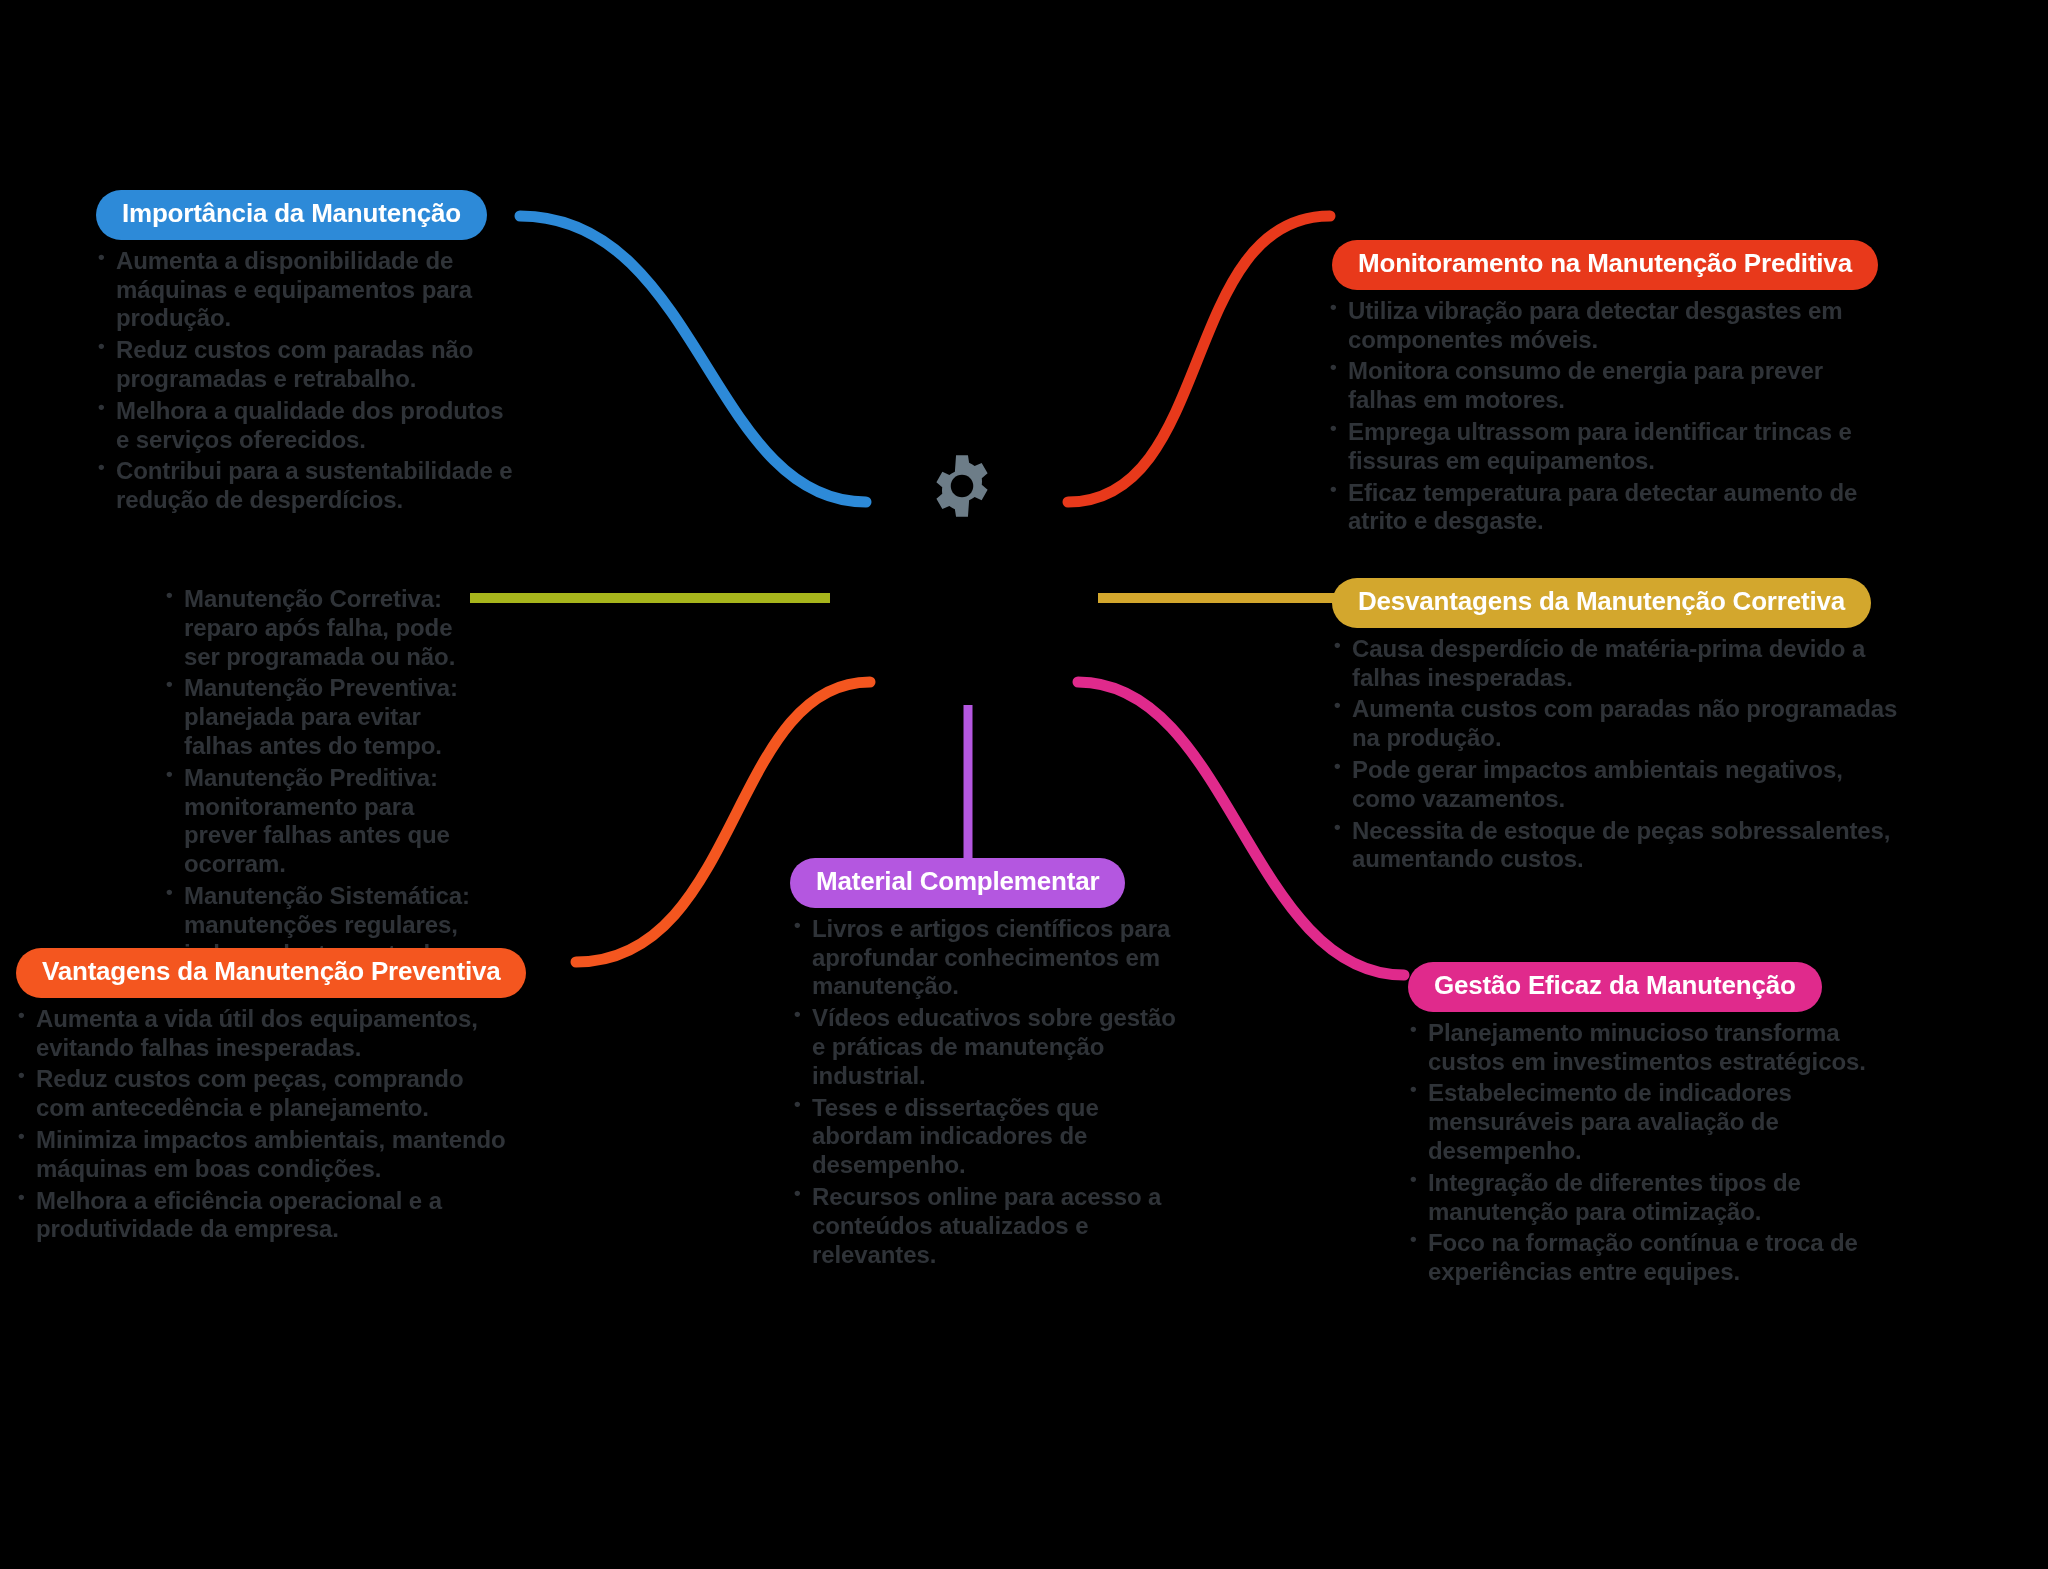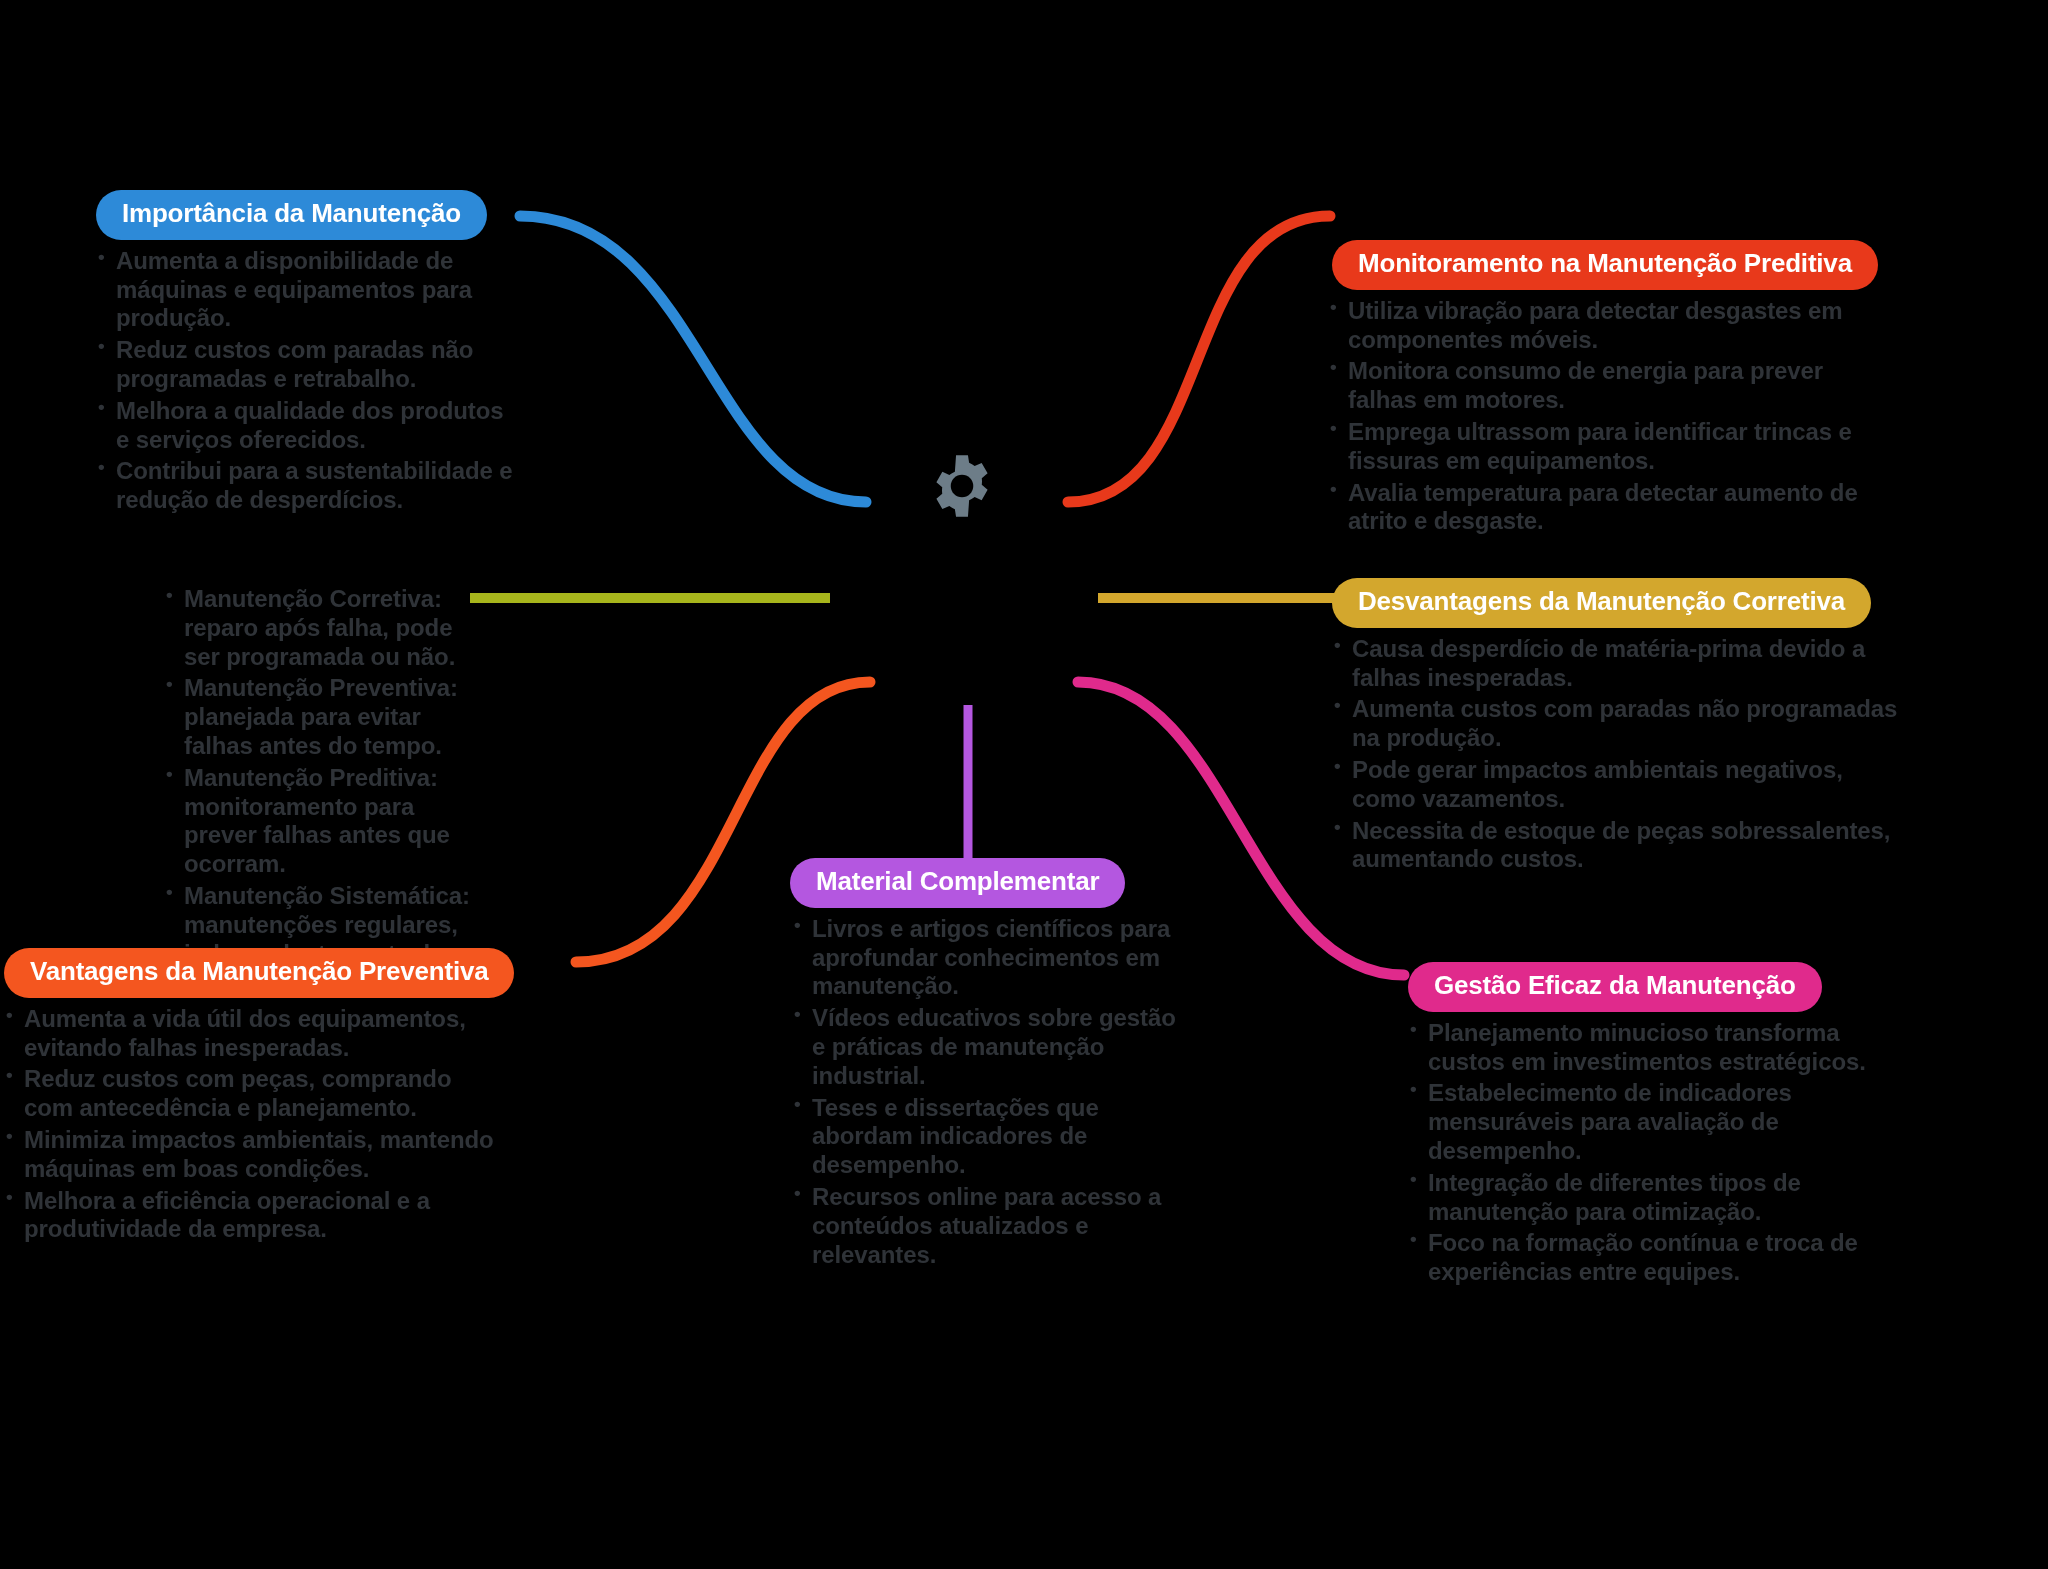--- a/index.html
+++ b/index.html
@@ -53,21 +53,21 @@
     left: 2px;
     top: -1px;
     font-size: 19px;
     color: #2f3338;
   }
   
   #n-importancia  { left: 96px;  top: 190px;  width: 420px; }
   #n-monitoramento{ left: 1322px;top: 192px;  width: 540px; margin-top: 48px; }
   #n-tipos        { left: 152px; top: 578px;  width: 330px; }
   #n-desvantagens { left: 1332px;top: 578px;  width: 580px; }
-  #n-vantagens    { left: 4px;  top: 948px;  width: 500px; }
+  #n-vantagens    { left: 16px;  top: 948px;  width: 500px; }
   #n-material     { left: 780px; top: 858px;  width: 400px; }
   #n-gestao       { left: 1396px;top: 962px;  width: 490px; }
 
   
   #n-tipos .pill        { margin-left: 4px; }
   #n-material .pill     { margin-left: 10px; }
   #n-gestao .pill       { margin-left: 12px; }
   #n-monitoramento .pill{ margin-left: 10px; }
 
   #n-tipos .bullets, #n-material .bullets,
@@ -119,21 +119,21 @@
       <li>Contribui para a sustentabilidade e redução de desperdícios.</li>
     </ul>
   </div>
 
   <div class="node" id="n-monitoramento">
     <div class="pill" style="background:#e8391b">Monitoramento na Manutenção Preditiva</div>
     <ul class="bullets">
       <li>Utiliza vibração para detectar desgastes em componentes móveis.</li>
       <li>Monitora consumo de energia para prever falhas em motores.</li>
       <li>Emprega ultrassom para identificar trincas e fissuras em equipamentos.</li>
-      <li>Avalia temperatura para detectar aumento de atrito e desgaste.</li>
+      <li>Eficaz temperatura para detectar aumento de atrito e desgaste.</li>
     </ul>
   </div>
 
   <div class="node" id="n-tipos">
     <ul class="bullets">
       <li>Manutenção Corretiva: reparo após falha, pode ser programada ou não.</li>
       <li>Manutenção Preventiva: planejada para evitar falhas antes do tempo.</li>
       <li>Manutenção Preditiva: monitoramento para prever falhas antes que ocorram.</li>
       <li>Manutenção Sistemática: manutenções regulares, independentemente da condição.</li>
     </ul>

